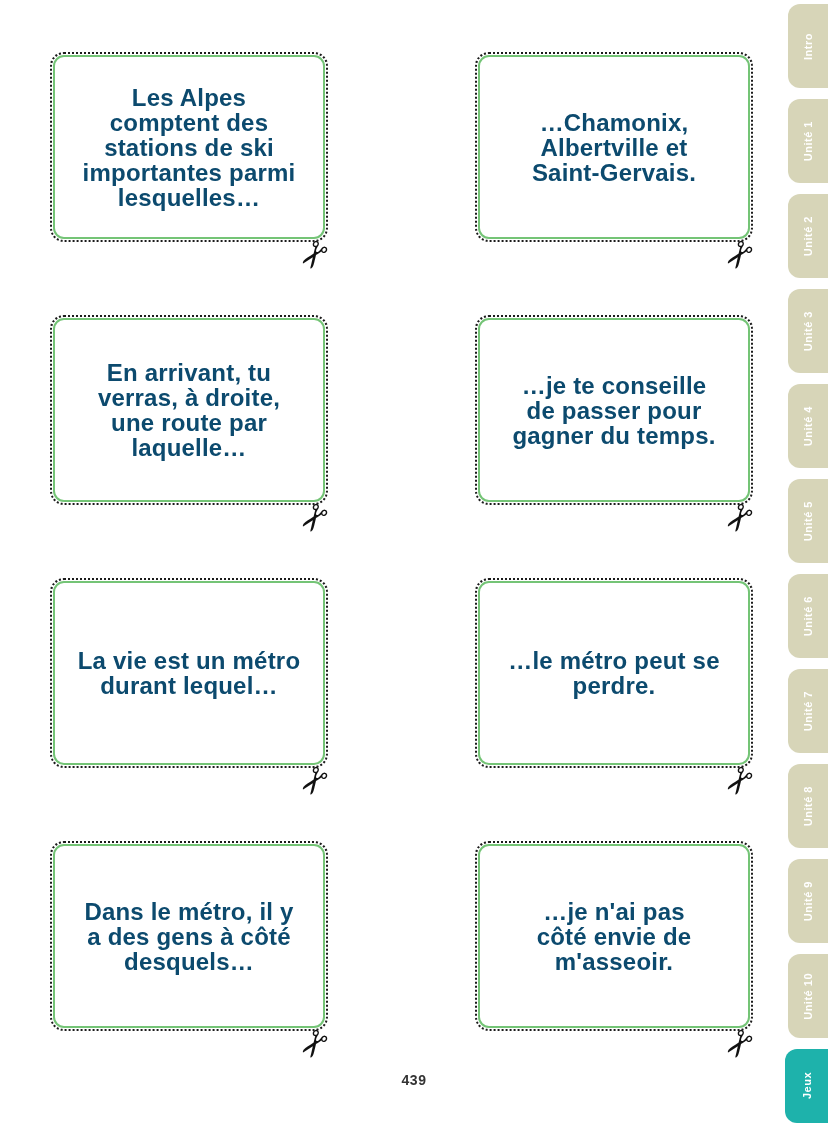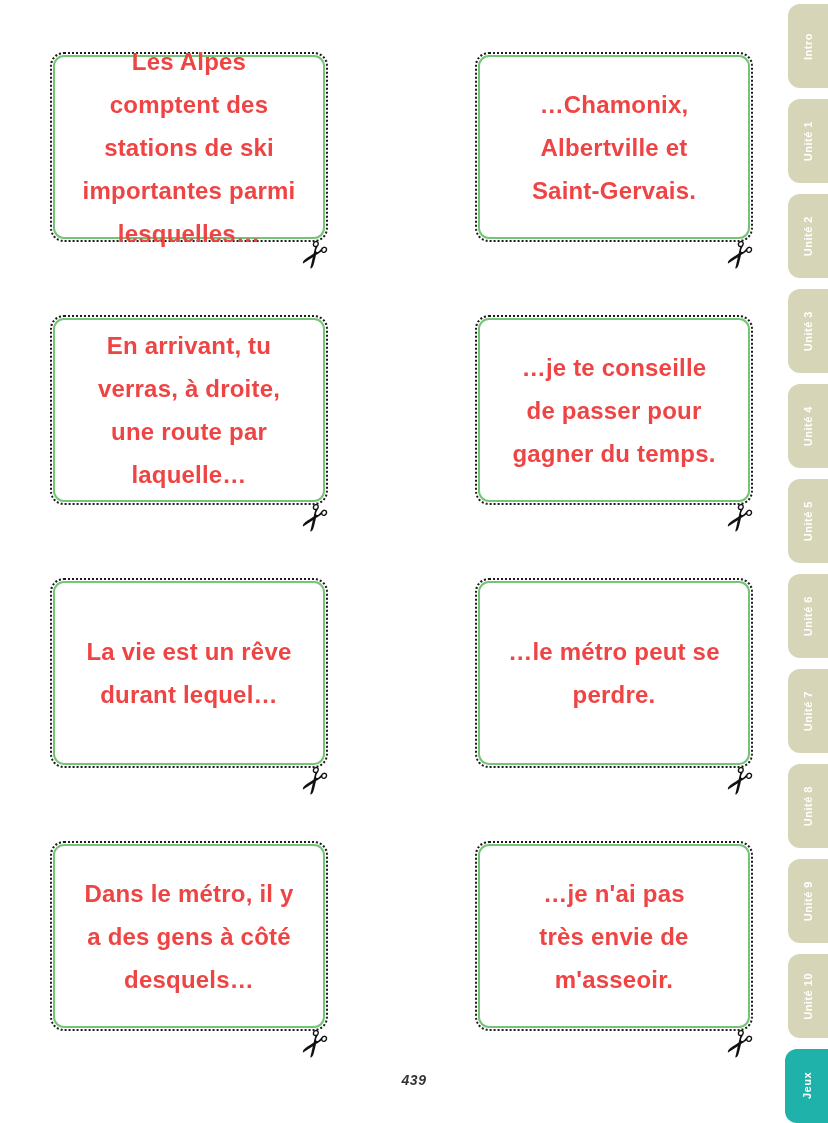--- a/index.html
+++ b/index.html
@@ -35,23 +35,23 @@
     border-radius: 11px;
     display: flex;
     align-items: center;
     justify-content: center;
     padding: 6px 4px;
   }
   .card-text {
     white-space: pre-line;
     text-align: center;
     font-size: 24px;
-    line-height: 43px;
+    line-height: 25px;
     font-weight: 600;
-    color: #ef4444;
+    color: #0c4a6e;
     letter-spacing: 0.2px;
   }
   .scissors {
     position: absolute;
     right: -4px;
     bottom: -34px;
     font-size: 36px;
     line-height: 1;
     color: #111111;
     font-family: "DejaVu Sans", sans-serif;
@@ -94,21 +94,20 @@
     height: 74px;
     background: #1eb2ab;
   }
 
   
   .page-footer {
     position: absolute;
     left: 0; right: 0;
     bottom: 34px;
     text-align: center;
-    font-style: italic;
   }
   .page-number {
     font-size: 14px;
     font-weight: 700;
     color: #333333;
     letter-spacing: 0.5px;
   }
 </style>
 </head>
 <body>
@@ -151,21 +150,21 @@
       <div class="card-inner">
         <p class="card-text">…je te conseille
 de passer pour
 gagner du temps.</p>
       </div>
       <span class="scissors">✂</span>
     </div>
 
     <div class="card">
       <div class="card-inner">
-        <p class="card-text">La vie est un rêve
+        <p class="card-text">La vie est un métro
 durant lequel…</p>
       </div>
       <span class="scissors">✂</span>
     </div>
 
     <div class="card">
       <div class="card-inner">
         <p class="card-text">…le métro peut se
 perdre.</p>
       </div>
@@ -177,21 +176,21 @@
         <p class="card-text">Dans le métro, il y
 a des gens à côté
 desquels…</p>
       </div>
       <span class="scissors">✂</span>
     </div>
 
     <div class="card">
       <div class="card-inner">
         <p class="card-text">…je n'ai pas
-très envie de
+côté envie de
 m'asseoir.</p>
       </div>
       <span class="scissors">✂</span>
     </div>
 
   </main>
 
   <nav class="tab-rail">
     <div class="tab">
       <span class="tab-label">Intro</span>

